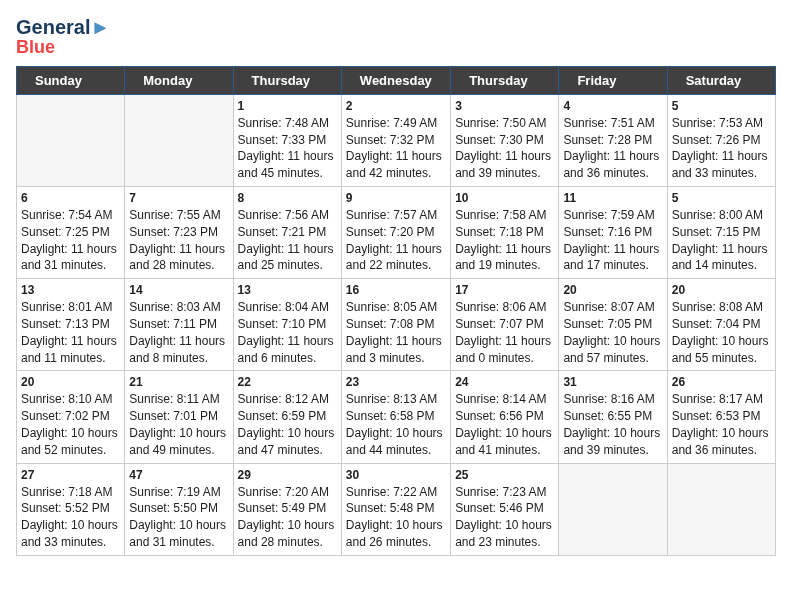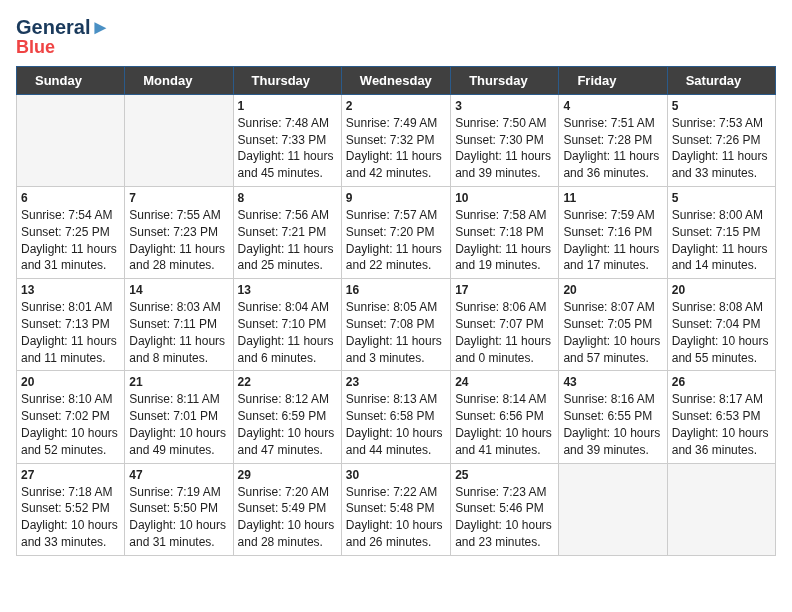--- a/index.html
+++ b/index.html
@@ -206,21 +206,21 @@
         </td>
         <td>
           <div class="day-num">23</div>
           <div class="day-info">Sunrise: 8:13 AM<br>Sunset: 6:58 PM<br>Daylight: 10 hours and 44 minutes.</div>
         </td>
         <td>
           <div class="day-num">24</div>
           <div class="day-info">Sunrise: 8:14 AM<br>Sunset: 6:56 PM<br>Daylight: 10 hours and 41 minutes.</div>
         </td>
         <td>
-          <div class="day-num">43</div>
+          <div class="day-num">31</div>
           <div class="day-info">Sunrise: 8:16 AM<br>Sunset: 6:55 PM<br>Daylight: 10 hours and 39 minutes.</div>
         </td>
         <td>
           <div class="day-num">26</div>
           <div class="day-info">Sunrise: 8:17 AM<br>Sunset: 6:53 PM<br>Daylight: 10 hours and 36 minutes.</div>
         </td>
       </tr>
       <tr>
         <td>
           <div class="day-num">27</div>

